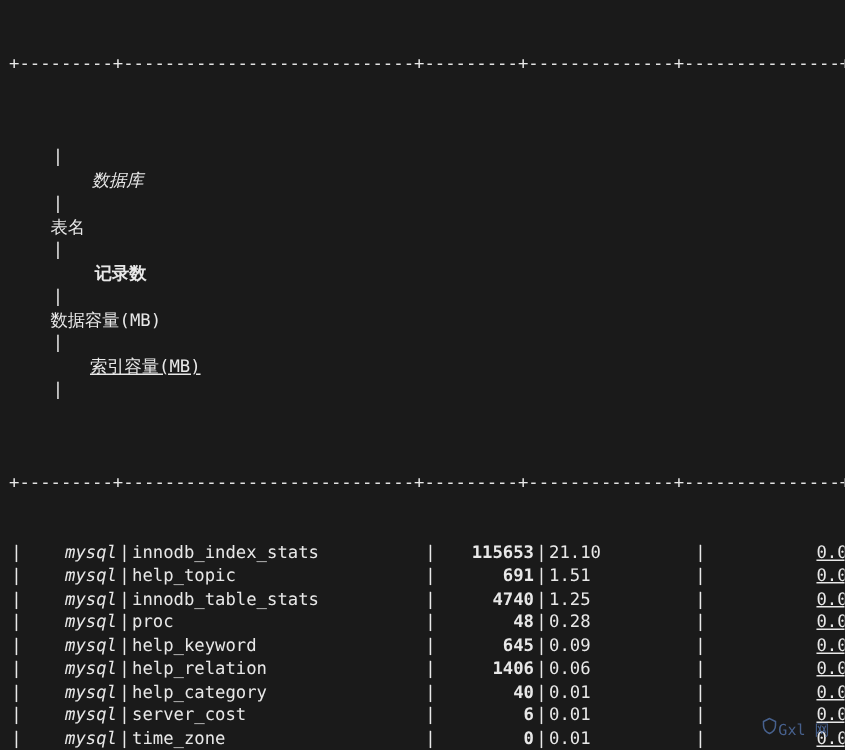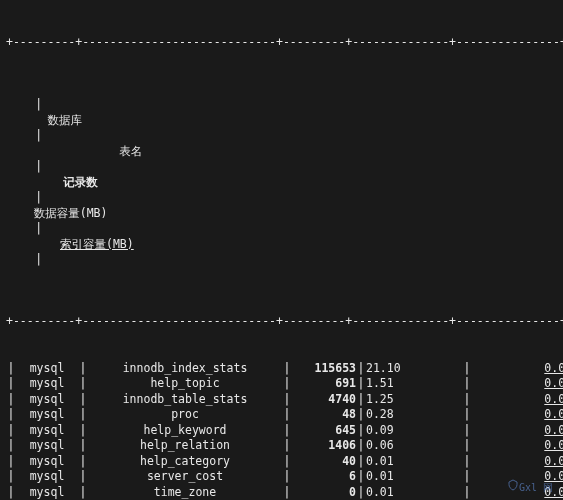--- a/index.html
+++ b/index.html
@@ -17,22 +17,22 @@
   .terminal {
     padding: 4px 2px 2px 6px;
     white-space: pre;
   }
   .row {
     display: block;
   }
   .cell {
     display: inline-block;
   }
-  .c-db    { width: 62px;  text-align: center;  }
-  .c-name  { width: 194px; text-align: center;  }
+  .c-db    { width: 62px;  text-align: right; font-style: italic;  }
+  .c-name  { width: 194px; text-align: left;  }
   .c-rec   { width: 64px;  text-align: right; font-weight: bold; }
   .c-data  { width: 96px;  text-align: left; }
   .c-idx   { width: 100px; text-align: right; text-decoration: underline; }
   .bar     { width: 10px;  text-align: center; color:#e8e8e8; }
   .hline   { color:#e8e8e8; letter-spacing:0; }
   .watermark {
     position: absolute;
     right: 10px;
     bottom: 6px;
     font-size: 10px;

